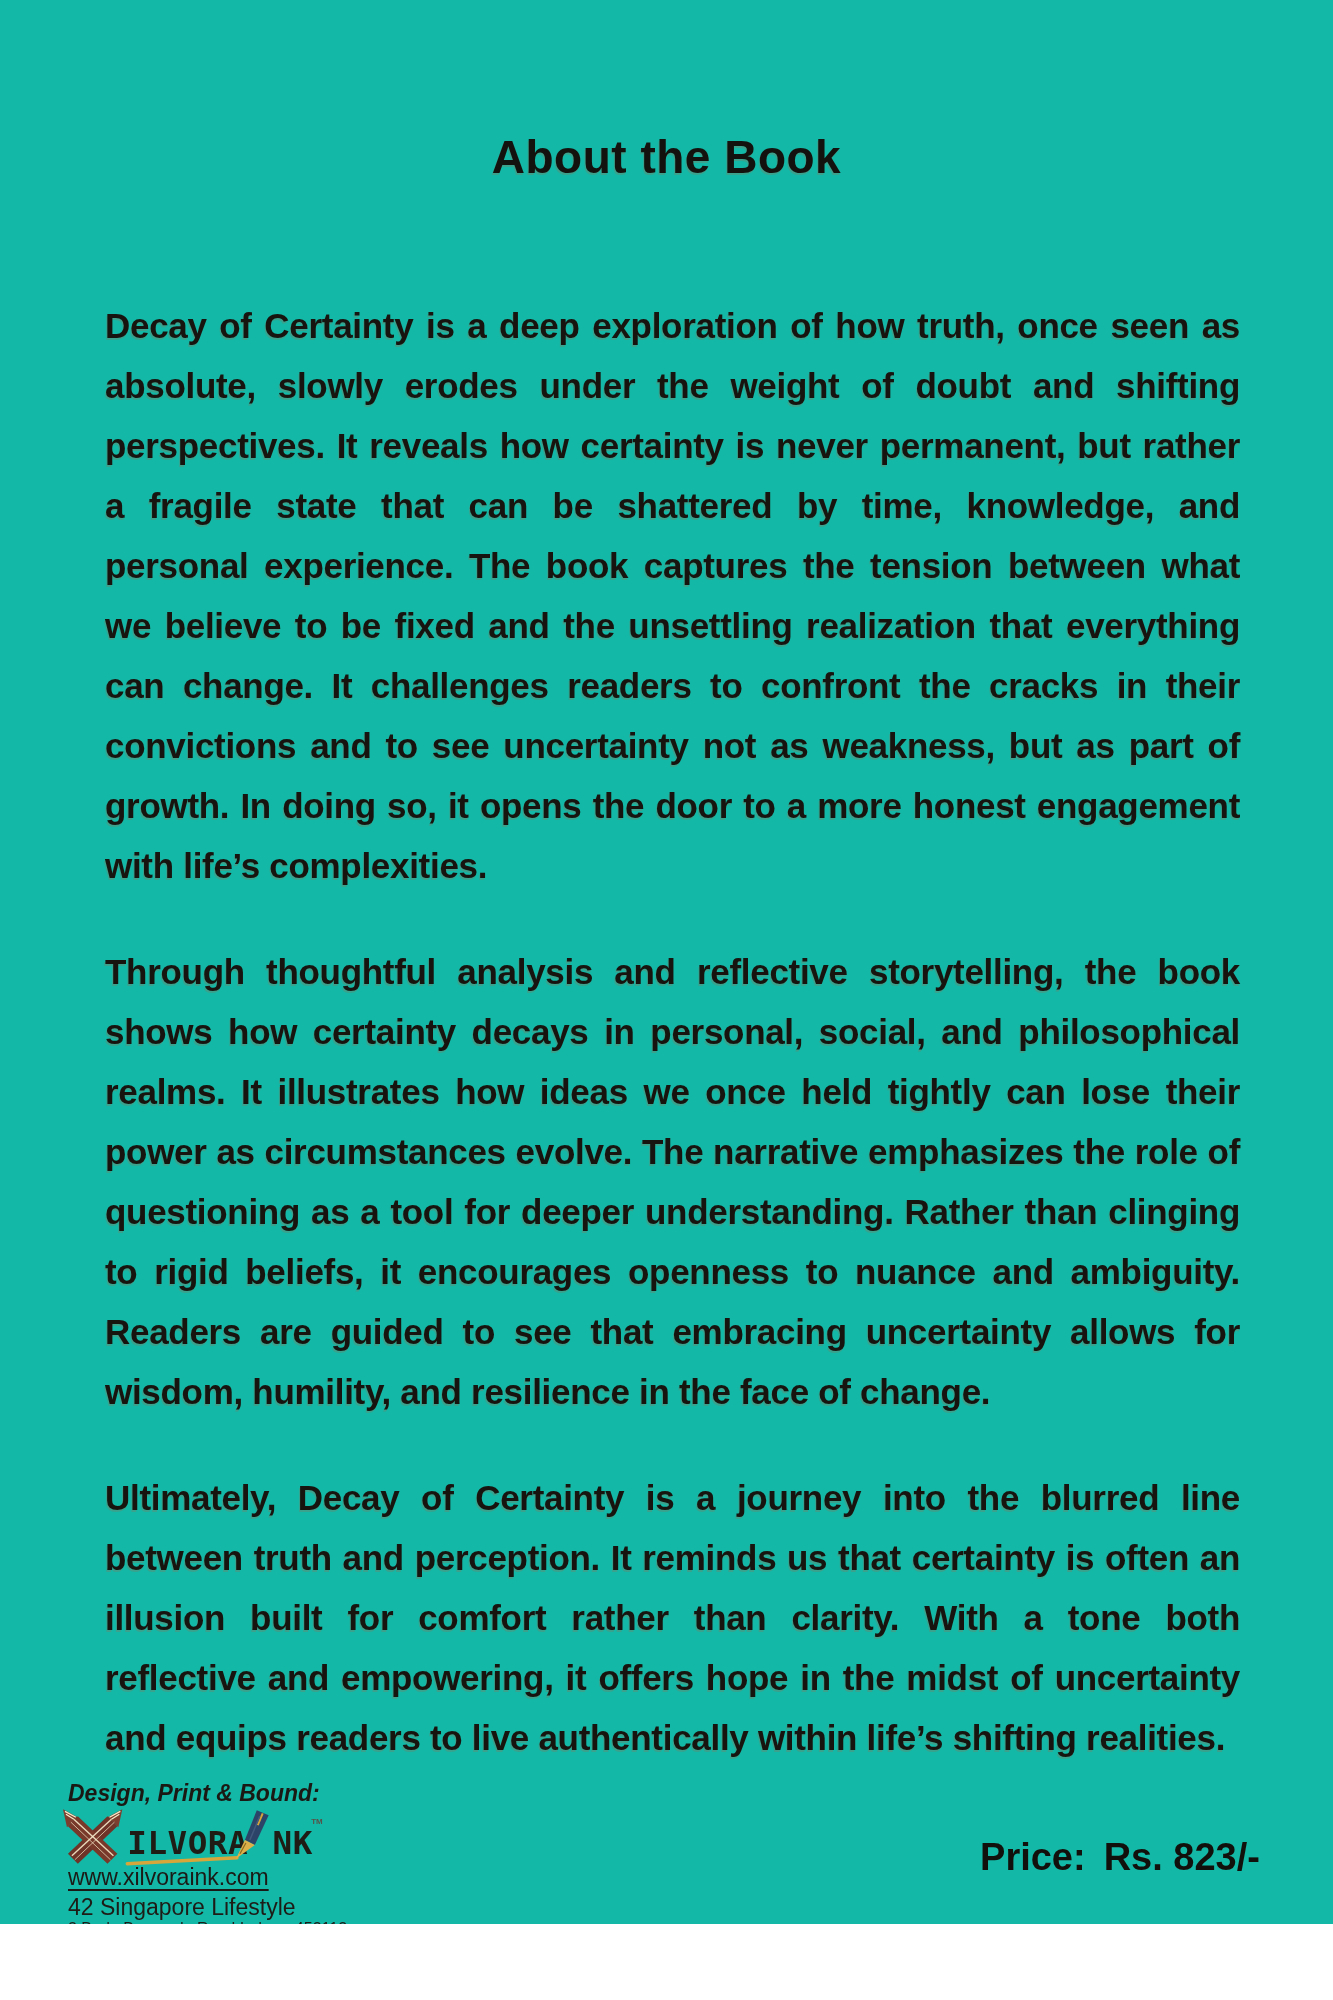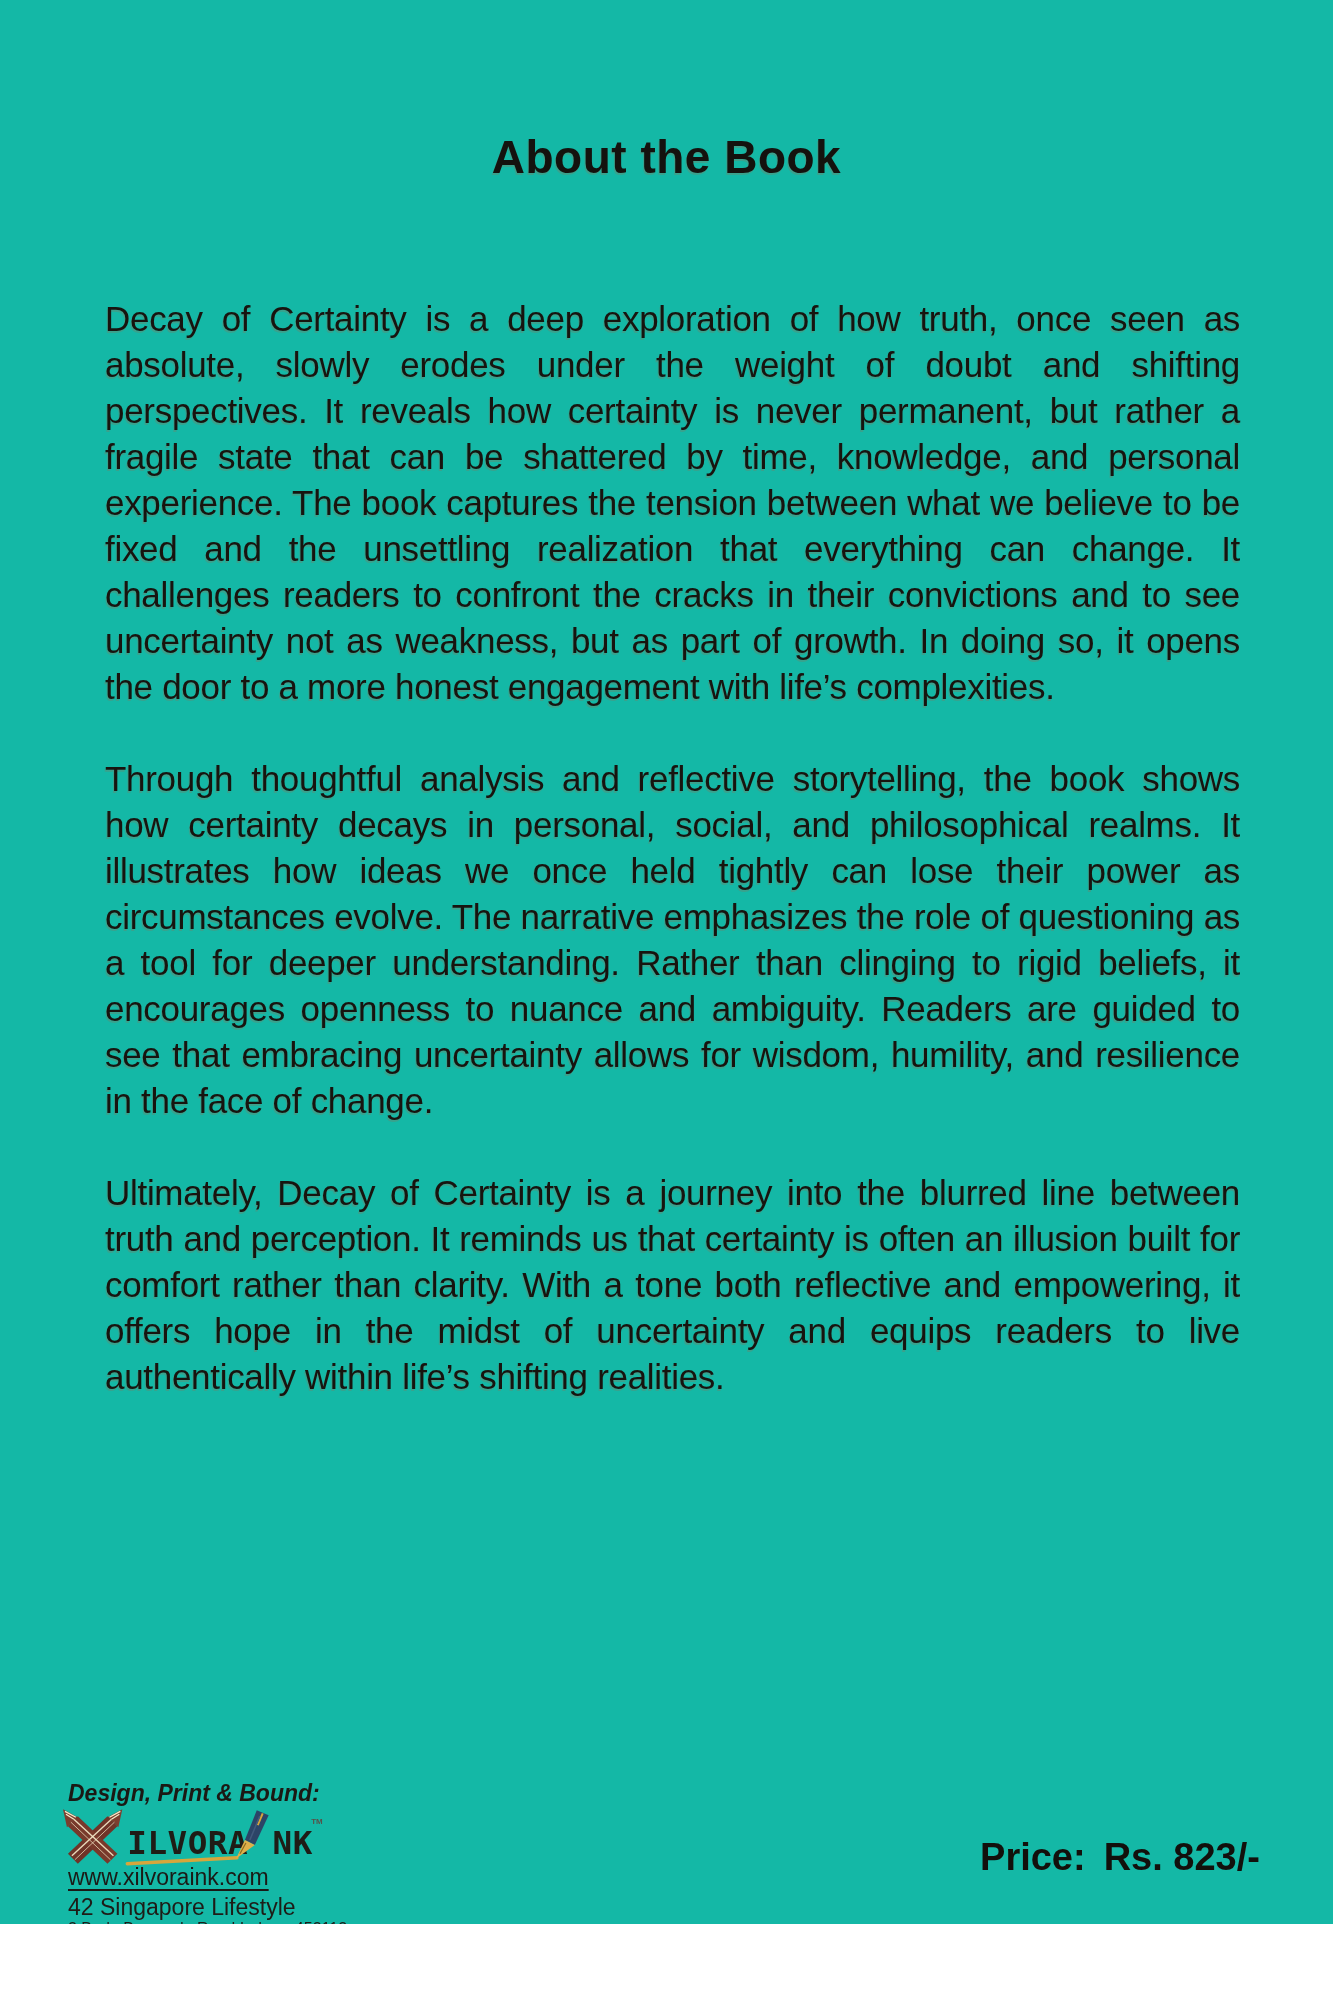--- a/index.html
+++ b/index.html
@@ -16,21 +16,21 @@
     text-align:center;
     font-size:46px;font-weight:800;letter-spacing:.5px;
     color:#14120e;
     text-shadow:-1px 2px 0 rgba(130,120,95,.35);
   }
   .body-text{
     position:absolute;top:296px;left:105px;width:1135px;
   }
   .body-text p{
     margin:0 0 46px 0;
-    font-size:35px;font-weight:400;line-height:46px;
+    font-size:35px;font-weight:700;line-height:60px;
     letter-spacing:-0.3px;
     text-align:justify;
     color:#17140f;
     text-shadow:-1px 2px 0 rgba(130,120,95,.35);
   }
   .footer{position:absolute;left:0;top:12px;width:100%;height:100%;padding-left:44px;}
   .design-label{
     position:absolute;left:68px;top:1768px;
     font-size:23px;font-weight:700;font-style:italic;color:#1b1914;
   }

